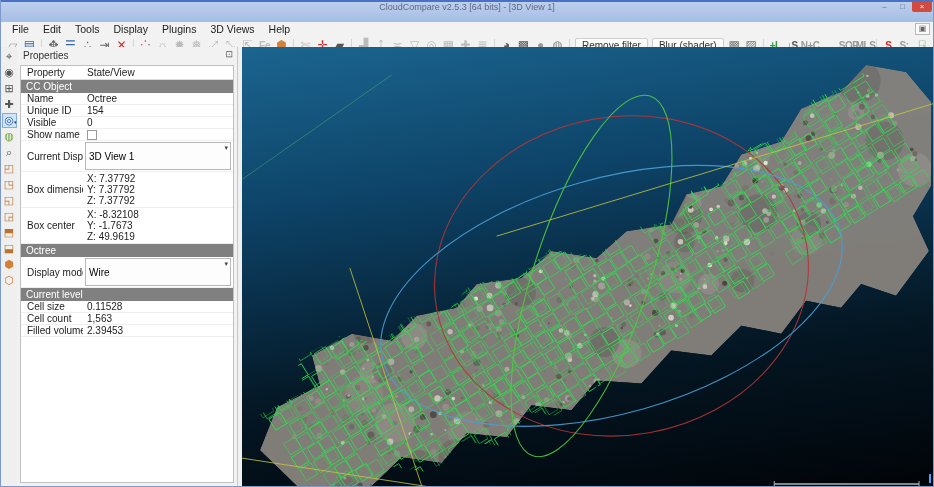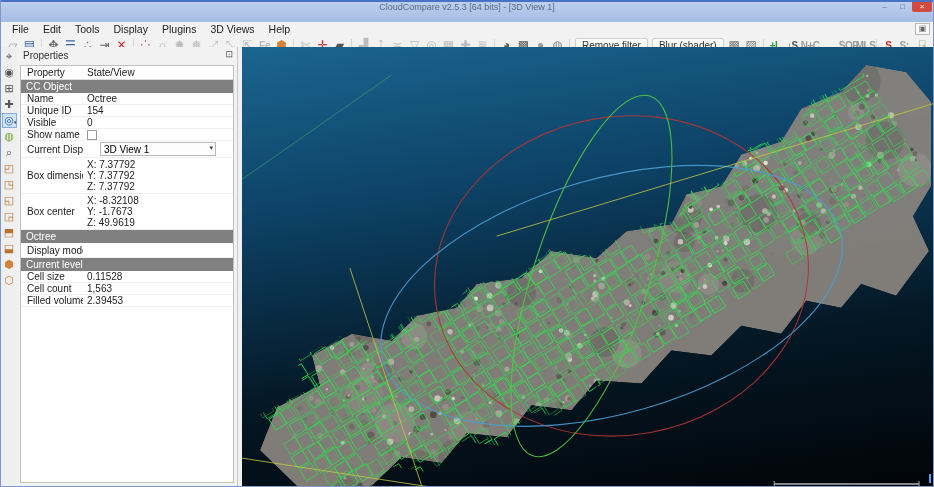--- a/index.html
+++ b/index.html
@@ -43,21 +43,21 @@
                  flex-direction: column; flex: none; }
   .panel-header { height: 16px; font-size: 10px; color: #333; padding: 3px 4px 0 6px; position: relative; }
   .panel-float { position: absolute; right: 4px; top: 2px; font-size: 9px; color: #555; }
   .panel-body { flex: 1; background: #fff; border: 1px solid #c0c0c0; margin: 2px 3px 3px 3px; overflow: hidden;
                 font-size: 10px; }
   .prow { display: flex; border-bottom: 1px solid #efefef; min-height: 11px; align-items: center; }
   .prow .plabel { width: 62px; padding-left: 6px; color: #222; white-space: nowrap; overflow: hidden; flex: none; }
   .prow .pvalue { flex: 1; padding-left: 4px; color: #222; }
   .thead { height: 14px; border-bottom: 1px solid #dcdcdc; color: #222; }
   .sec-header { background: #808080; color: #fff; padding: 1px 0 1px 5px; font-size: 10px; }
-  .combo { flex: 1; margin: 1px 17px; border: 1px solid #b8b8b8; background: #fdfdfd; height: 14px;
+  .combo { flex: 1; margin: 1px 2px; border: 1px solid #b8b8b8; background: #fdfdfd; height: 28px;
            padding: 0 12px 0 3px; position: relative; display: flex; align-items: center; }
   .combo .arrow { position: absolute; right: 2px; top: 1px; font-size: 7px; color: #444; }
   .spin-arrows { position: absolute; right: 1px; top: 0; font-size: 5px; color: #333; line-height: 5px; text-align: center; }
   .sel-digit { background: #3399ff; color: #fff; padding: 0 2px; }
   .checkbox { width: 10px; height: 10px; border: 1px solid #9a9a9a; background: #fff; font-size: 9px;
               line-height: 8px; text-align: center; color: #2c5aa0; margin-left: 4px; }
   .mline { line-height: 11px; padding: 1px 0 1px 4px; }
 
   .gap { width: 4px; background: #f0f0f0; flex: none; }
 
@@ -208,20 +208,24 @@
           <span class="plabel">Box center</span>
           <div class="pvalue mline">
             <div>X: -8.32108</div>
             <div>Y: -1.7673</div>
             <div>Z: 49.9619</div>
           </div>
         </div>
         <div class="sec-header">Octree</div>
         <div class="prow" style="min-height: 15px;">
           <span class="plabel">Display mode</span>
+          <div class="combo">
+            <span>Wire</span>
+            <span class="arrow">▾</span>
+          </div>
         </div>
         <div class="sec-header">Current level</div>
         <div class="prow">
           <span class="plabel">Cell size</span>
           <span class="pvalue">0.11528</span>
         </div>
         <div class="prow">
           <span class="plabel">Cell count</span>
           <span class="pvalue">1,563</span>
         </div>

